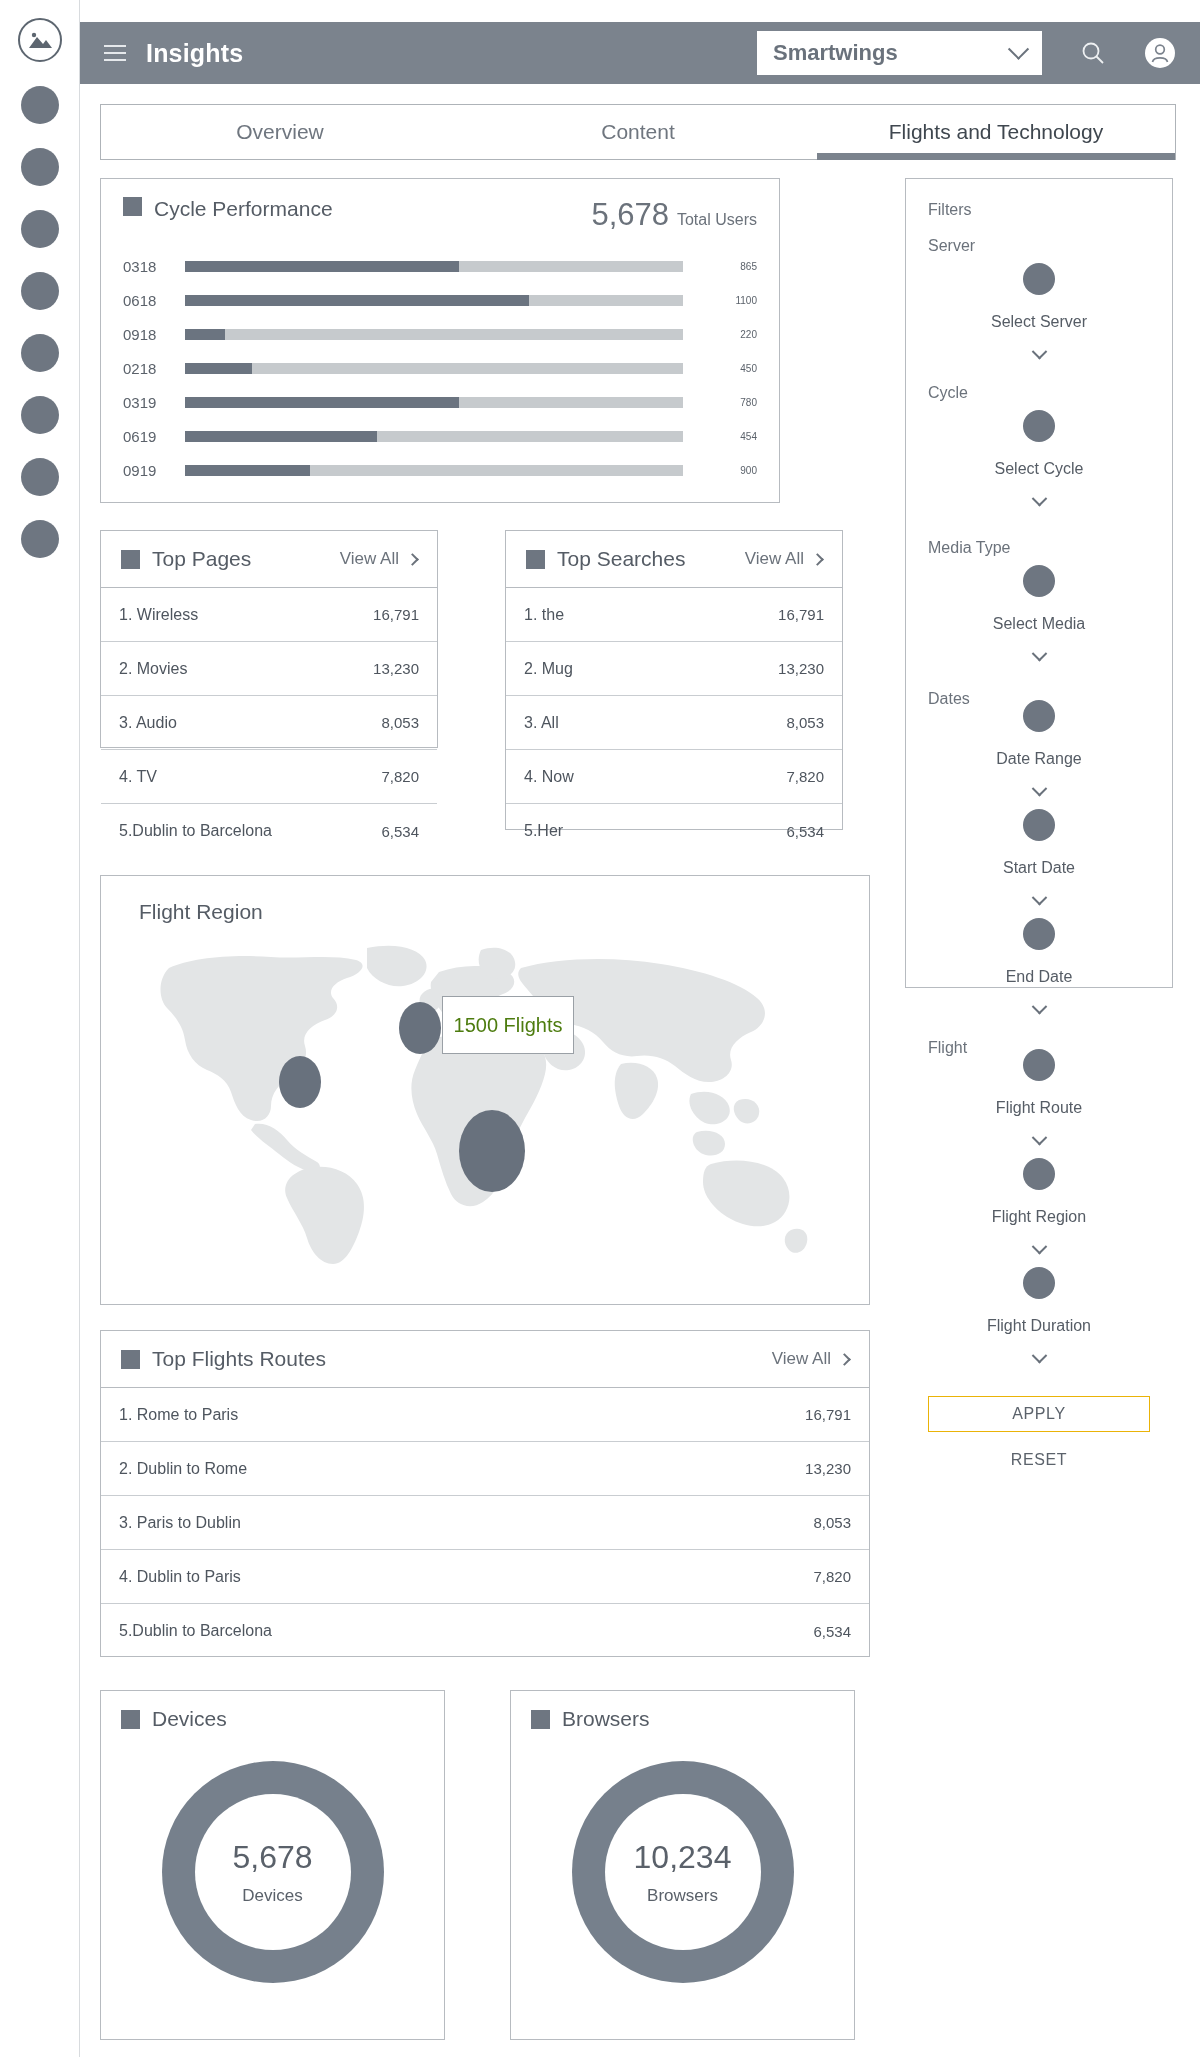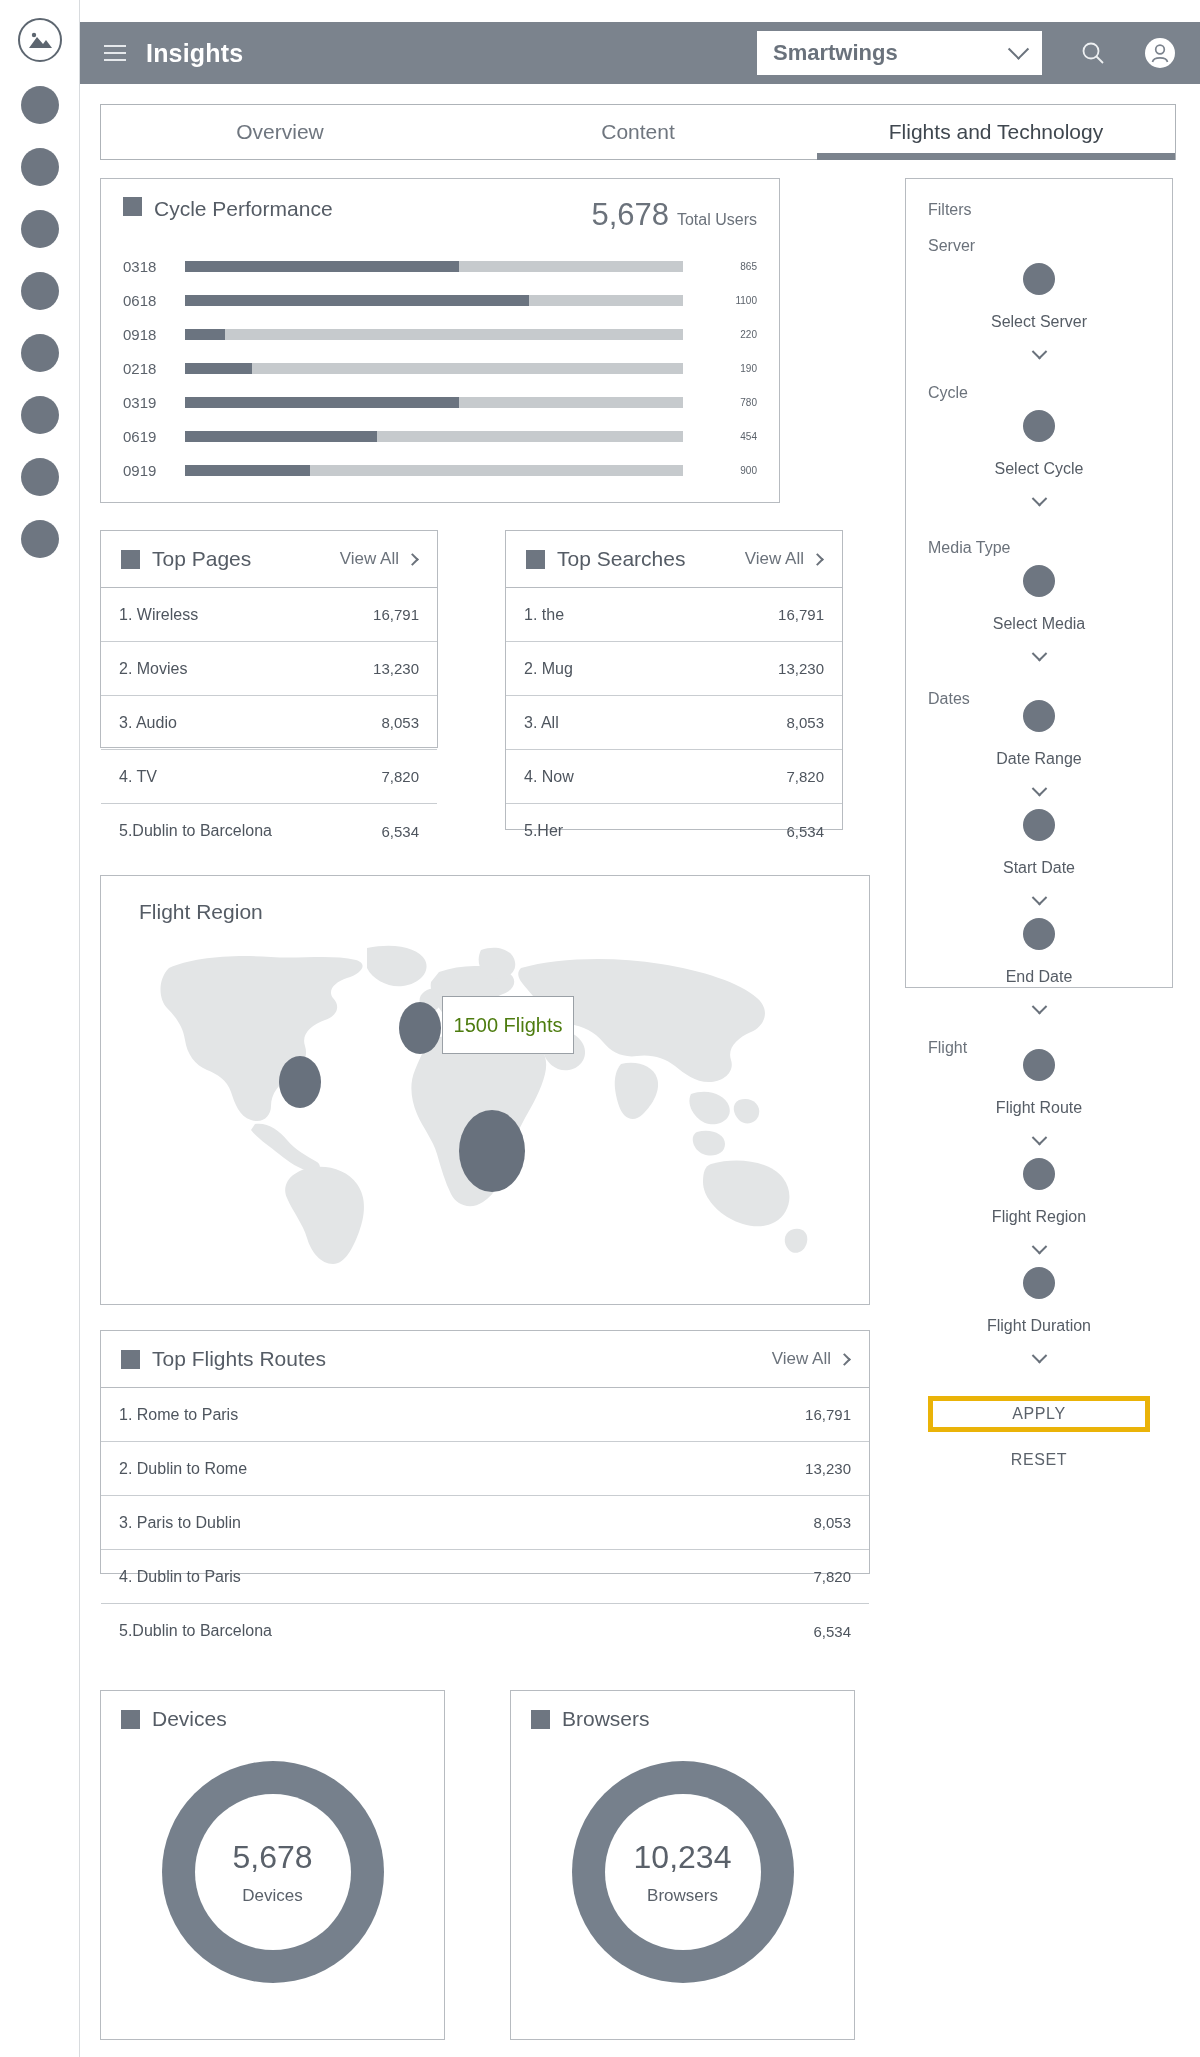--- a/index.html
+++ b/index.html
@@ -77,38 +77,38 @@
   .bars { padding: 10px 22px 0 22px; }
   .bar-row { display: flex; align-items: center; height: 34px; }
   .bar-label { width: 62px; font-size: 15px; color: #5b626b; flex: none; }
   .bar-track { flex: 1; height: 11px; background: #c6cacd; position: relative; }
   .bar-fill { position: absolute; left: 0; top: 0; bottom: 0; background: #6b7480; }
   .bar-val { width: 74px; text-align: right; font-size: 10px; color: #5b626b; flex: none; }
 
   
   #top-pages { left: 100px; top: 530px; width: 338px; height: 218px; }
   #top-searches { left: 505px; top: 530px; width: 338px; height: 300px; }
-  #top-routes { left: 100px; top: 1330px; width: 770px; height: 244px; }
+  #top-routes { left: 100px; top: 1330px; width: 770px; height: 327px; }
   .list-head { border-bottom: 1px solid #b7bbc0; }
   .list-row { display: flex; align-items: center; justify-content: space-between;
     padding: 0 18px; height: 54px; border-bottom: 1px solid #c9cdd1; font-size: 16px;
     color: #4e555e; }
   .list-row:last-child { border-bottom: none; }
   .list-row .val { font-size: 15px; color: #4e555e; }
 
   
   #filters { left: 905px; top: 178px; width: 268px; height: 810px; }
   .filters-title { font-size: 16px; color: #6b727b; padding: 22px 22px 0 22px; }
   .f-group-label { font-size: 16px; color: #6b727b; padding: 18px 22px 2px 22px; }
   .f-group-label.tight { padding-bottom: 0; }
   .f-row { display: flex; align-items: center; padding: 6px 22px; gap: 18px; flex-direction: column; }
   .f-dot { width: 32px; height: 32px; border-radius: 50%; background: #6e7681; flex: none; }
   .f-name { font-size: 16px; color: #555c65; flex: 1; }
   .f-row.neg { margin-top: -14px; }
-  .apply-btn { margin: 26px 22px 0 22px; height: 36px; border: 5px solid #eab308;
+  .apply-btn { margin: 26px 22px 0 22px; height: 36px; border: 1px solid #eab308;
     display: flex; align-items: center; justify-content: center; font-size: 16px;
     color: #5b626b; letter-spacing: .6px; cursor: pointer; background: #fff; }
   .reset-btn { margin: 14px 22px 0 22px; height: 28px; display: flex; align-items: center;
     justify-content: center; font-size: 16px; color: #5b626b; letter-spacing: .6px;
     cursor: pointer; }
 
   
   #map-card { left: 100px; top: 875px; width: 770px; height: 430px; }
   .map-title { font-size: 21px; color: #555c65; padding: 24px 0 0 38px; }
   .map-wrap { position: relative; width: 100%; height: 340px; }
@@ -214,21 +214,21 @@
       <span class="bar-track">
           <span class="bar-fill" style="width:8%"></span>
         </span>
       <span class="bar-val">220</span>
     </div>
     <div class="bar-row">
       <span class="bar-label">0218</span>
       <span class="bar-track">
           <span class="bar-fill" style="width:13.5%"></span>
         </span>
-      <span class="bar-val">190</span>
+      <span class="bar-val">450</span>
     </div>
     <div class="bar-row">
       <span class="bar-label">0319</span>
       <span class="bar-track">
           <span class="bar-fill" style="width:55%"></span>
         </span>
       <span class="bar-val">780</span>
     </div>
     <div class="bar-row">
       <span class="bar-label">0619</span>

